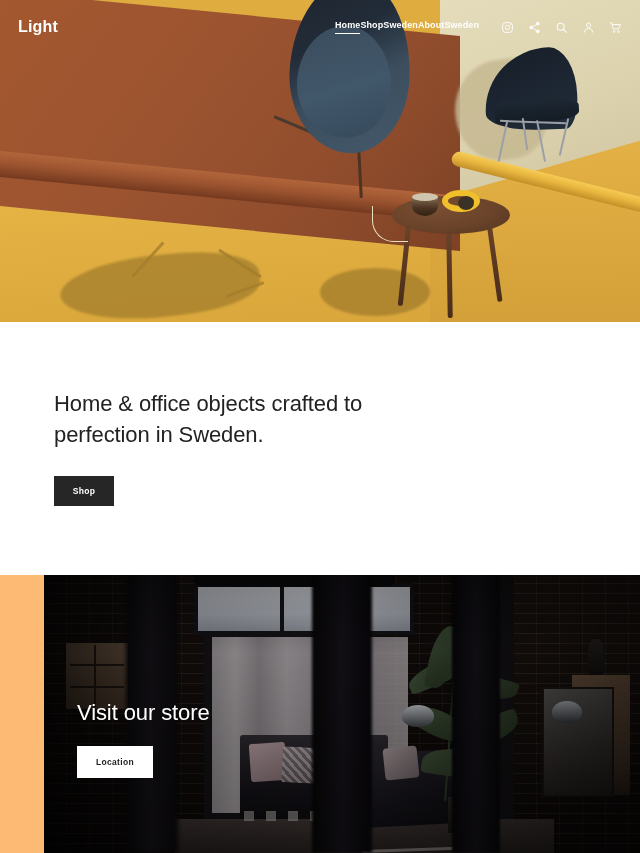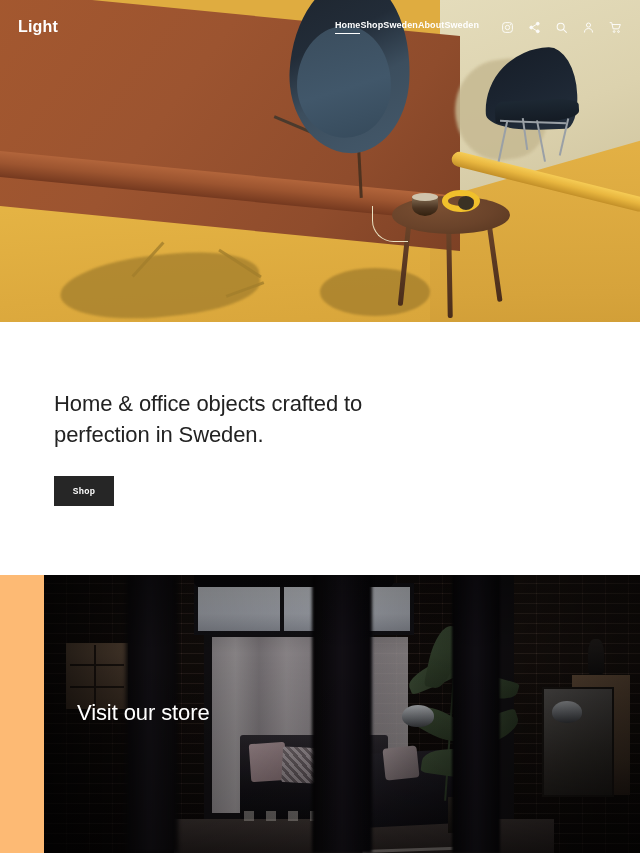--- a/index.html
+++ b/index.html
@@ -595,16 +595,17 @@
       <div class="pendant-a"></div>
       <div class="pendant-b"></div>
       <div class="column-dark-1"></div>
       <div class="column-dark-2"></div>
       <div class="column-dark-3"></div>
       <div class="vignette"></div>
     </div>
 
     <div class="store-content">
       <h2 class="store-title">Visit our store</h2>
+      <button class="loc-btn">Location</button>
     </div>
   </section>
 
 </div>
 
 </body></html>

